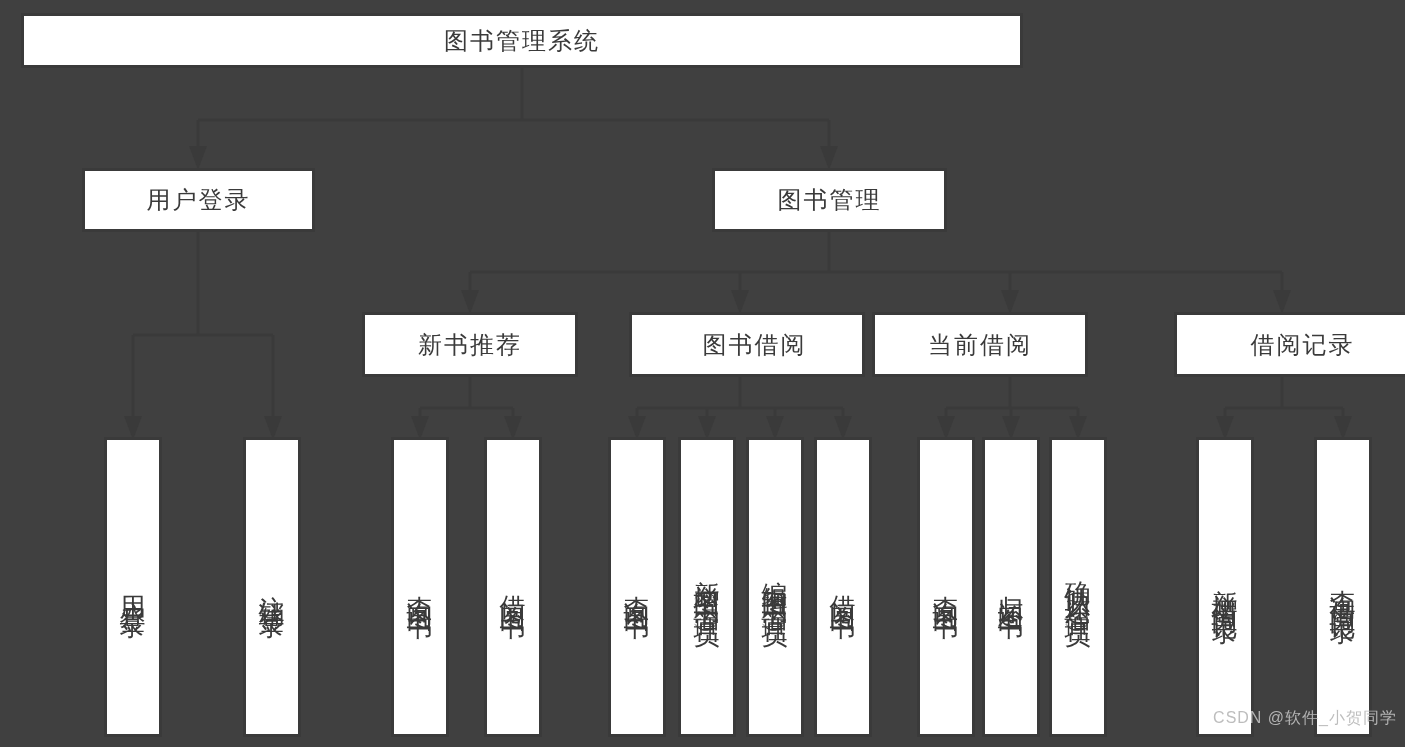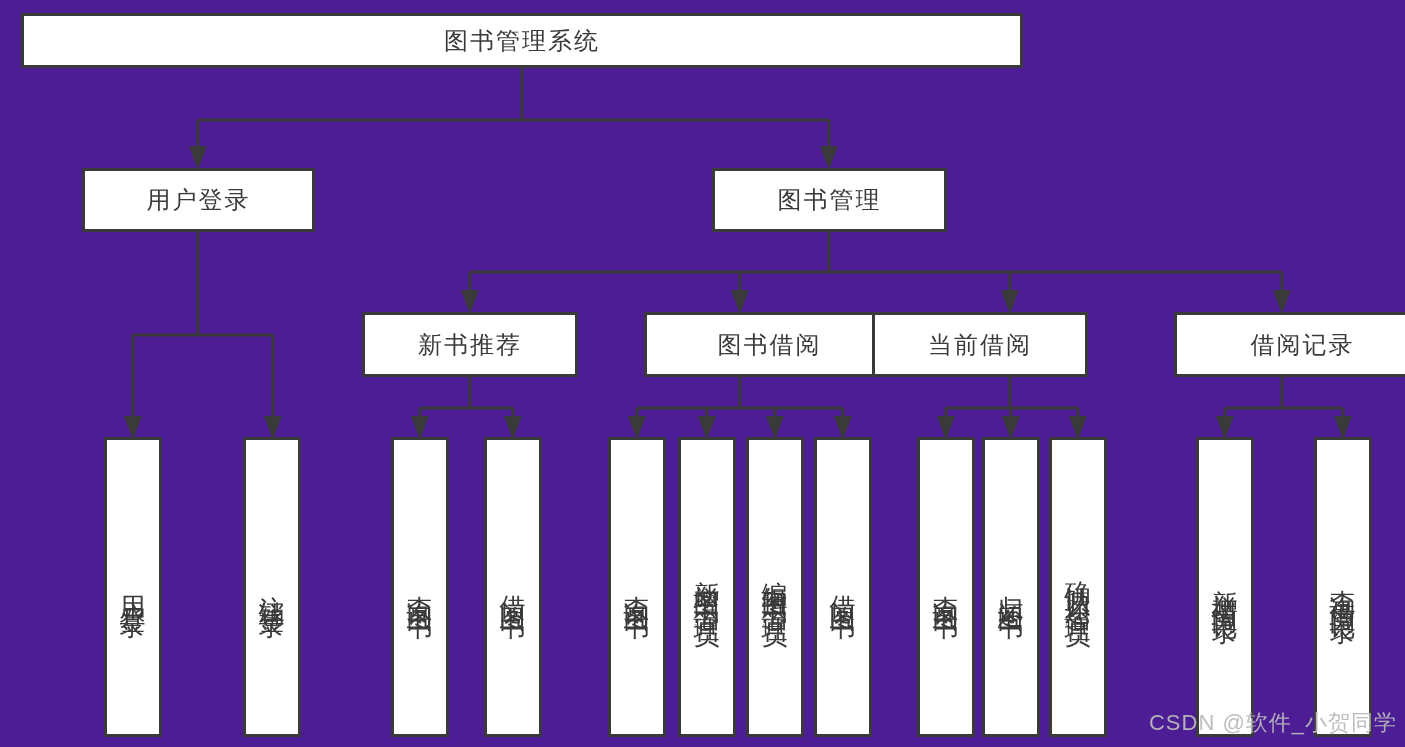--- a/index.html
+++ b/index.html
@@ -5,21 +5,21 @@
   html, body {
     margin: 0;
     padding: 0;
     background: #ffffff;
     font-family: "Liberation Sans", sans-serif;
   }
   #stage {
     position: relative;
     width: 1405px;
     height: 747px;
-    background: #4c1d95;
+    background: #404040;
     overflow: hidden;
     color: #3a3a3a;
   }
   .node {
     position: absolute;
     box-sizing: border-box;
     border: 3px solid #3a3a3a;
     background: #ffffff;
     display: flex;
     align-items: center;
@@ -33,21 +33,21 @@
     white-space: nowrap;
   }
   
   .n-root   { left: 21px;   top: 13px;  width: 1002px; height: 55px; }
   
   .n-login  { left: 82px;   top: 168px; width: 233px;  height: 64px; }
   .n-mgmt   { left: 712px;  top: 168px; width: 235px;  height: 64px; text-align: right; }
   
   .lv3      { top: 312px; height: 65px; justify-content: center; }
   .n-newbook{ left: 362px;  width: 216px; }
-  .n-borrow { left: 644px;  width: 236px; padding-left: 15px; }
+  .n-borrow { left: 629px;  width: 236px; padding-left: 15px; }
   .n-current{ left: 872px;  width: 216px; }
   .n-record { left: 1174px; width: 257px; }
   
   .leaf { top: 437px; width: 58px; height: 300px; }
   .leaf .lbl {
     writing-mode: vertical-rl;
     text-orientation: mixed;
     font-size: 26px;
     letter-spacing: 6px;
     line-height: 1;
@@ -71,21 +71,21 @@
     position: absolute;
     left: 0; top: 0;
     width: 1405px;
     height: 747px;
     z-index: 1;
   }
   .watermark {
     position: absolute;
     right: 8px;
     top: 708px;
-    font-size: 22px;
+    font-size: 16px;
     color: rgba(185,185,185,0.95);
     letter-spacing: 1px;
     z-index: 5;
     white-space: nowrap;
   }
 </style>
 </head>
 <body>
 
 <div id="stage">

